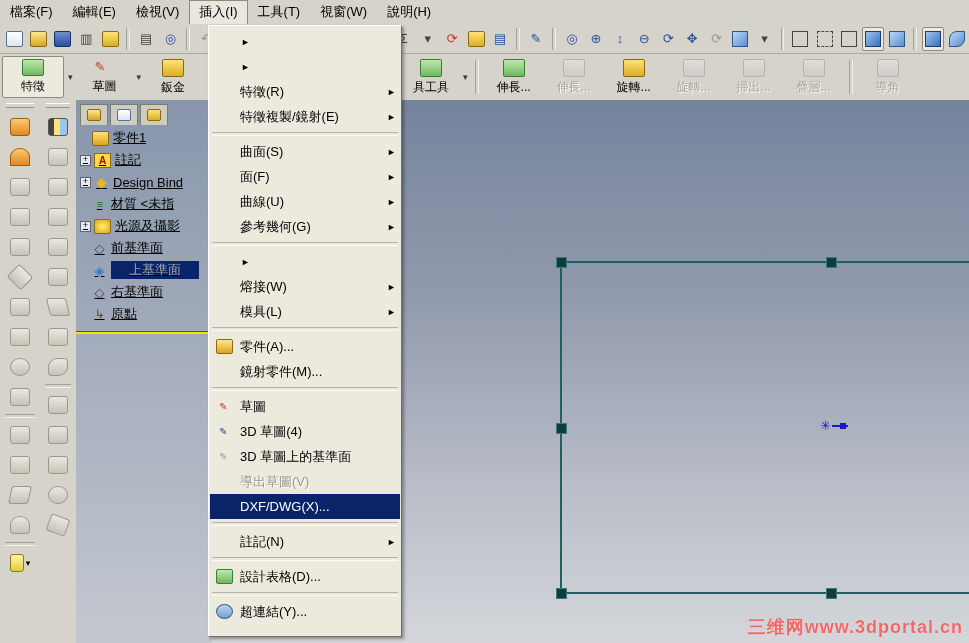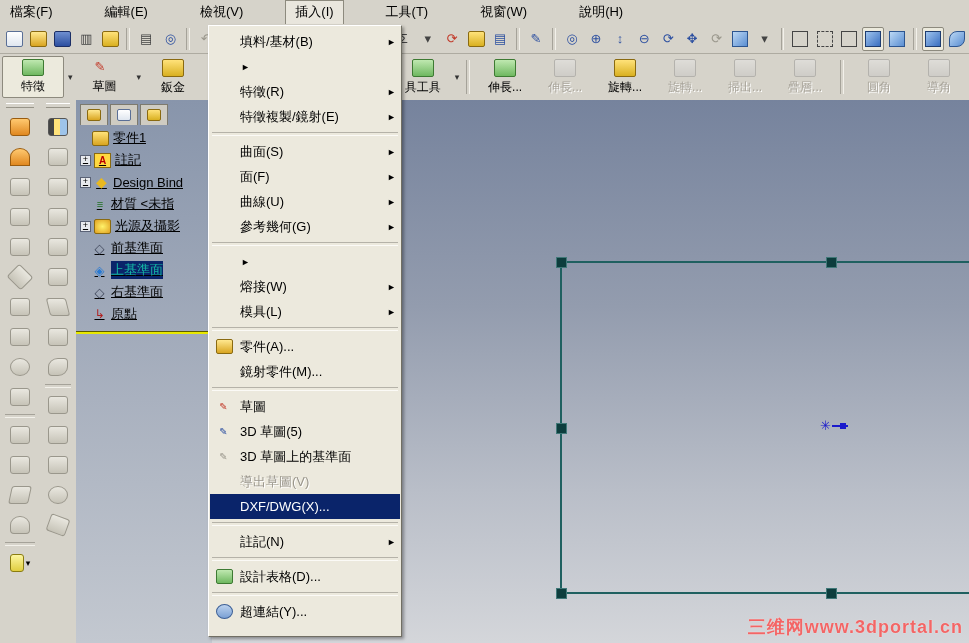--- a/index.html
+++ b/index.html
@@ -1,21 +1,21 @@
 <!DOCTYPE html>
 <html><head>
 <meta charset="utf-8">
 <style>
   html,body{margin:0;padding:0;background:#555;}
   .screen{position:relative;width:969px;height:643px;overflow:hidden;
     font-family:"Liberation Sans","DejaVu Sans",sans-serif;background:#d6d3ca;
     -webkit-user-select:none;user-select:none;}
   
   .menubar{position:absolute;left:0;top:0;width:969px;height:24px;background:#d6d3ca;
-    border-bottom:1px solid #b9b6ad;display:flex;align-items:flex-start;font-size:13px;color:#000;gap:32px;}
+    border-bottom:1px solid #b9b6ad;display:flex;align-items:flex-start;font-size:13px;color:#000;}
   .menubar .mitem{padding:3px 10px;height:18px;line-height:18px;}
   .menubar .mitem.active{background:#e9e6dd;border:1px solid #8d8a7e;border-bottom:none;padding:2px 9px 3px 9px;}
   
   .toolbar1{position:absolute;left:0;top:24px;width:969px;height:30px;background:#d6d3ca;
     border-bottom:1px solid #aeaba1;display:flex;align-items:center;padding-left:2px;box-sizing:border-box;}
   .tsep{width:2px;height:22px;border-left:1px solid #a5a299;border-right:1px solid #f2f0ea;margin:0 4px;}
   .ico{width:22px;height:22px;margin:0 1px;display:flex;align-items:center;justify-content:center;
     font-size:14px;border:1px solid transparent;border-radius:2px;}
   .ico.pressed{background:#eceadd;border:1px solid #8d8a7e;}
   .chip{width:15px;height:14px;border-radius:2px;border:1px solid #6b6b6b;}
@@ -62,21 +62,21 @@
     border-right:1px solid #6f7b90;overflow:hidden;font-size:13px;color:#000;text-decoration:underline;}
   .treetabs{display:flex;gap:2px;padding:4px 2px 2px 4px;}
   .ttab{width:26px;height:20px;background:#cfccc2;border:1px solid #7d7a6e;border-bottom:none;
     display:flex;align-items:center;justify-content:center;}
   .tnode{display:flex;align-items:center;height:22px;padding-left:4px;white-space:nowrap;}
   .tnode .exp{width:9px;height:9px;border:1px solid #5a6276;background:#e8eaee;font-size:9px;line-height:7px;
     text-align:center;margin-right:3px;color:#000;}
   .tnode .noexp{width:12px;}
   .tnode .ticon{width:15px;height:13px;margin-right:4px;display:flex;align-items:center;justify-content:center;font-size:11px;}
   .tnode .tlabel{overflow:hidden;}
-  .tnode .tlabel.sel{background:#0a246a;color:#14b8a6;padding:0 0;}
+  .tnode .tlabel.sel{background:#0a246a;color:#a3a3a3;padding:0 18px;}
   .ysplit{height:2px;background:#e8e800;border-top:1px solid #5a5a00;margin-top:6px;}
   .ticon.cubeic{background:linear-gradient(#ffe27a,#d9a520);border:1px solid #8a6a10;border-radius:2px;}
   .ticon.aic{background:#ffd940;border:1px solid #8a6a10;color:#b00;font-weight:bold;font-size:10px;}
   .ticon.diam{color:#e8b820;font-size:14px;}
   .ticon.mat{font-size:11px;color:#207020;letter-spacing:-1px;}
   .ticon.light{background:radial-gradient(#fff26a,#e0a020);border:1px solid #8a6a10;border-radius:2px;}
   .ticon.plane{color:#3a4256;font-size:13px;}
   .ticon.planesel{color:#2a7ad2;font-size:13px;}
   .ticon.orig{color:#b02020;font-size:12px;}
   
@@ -262,24 +262,20 @@
       <span class="cicon chip grayic"></span>
       <span>掃出...</span>
     </div>
     <div class="cbtn disabled">
       <span class="cicon chip grayic"></span>
       <span>疊層...</span>
     </div>
     <div class="csep"></div>
     <div class="cbtn disabled">
       <span class="cicon chip grayic"></span>
-      <span>圓角</span>
-    </div>
-    <div class="cbtn disabled">
-      <span class="cicon chip grayic"></span>
       <span>導角</span>
     </div>
   </div>
 
   <div class="vtools vt-a">
     <div class="grip"></div>
     <div class="vico">
         <span class="blob orange"></span>
       </div>
     <div class="vico">
@@ -452,21 +448,20 @@
       <span class="oline"></span>
       <span class="osq"></span>
     </div>
 
     <div class="watermark">三维网www.3dportal.cn</div>
   </div>
 
   <div class="menupopup">
     <div class="mi">
       <span class="mi-ico"></span>
-      <span class="mi-label">填料/基材(B)</span>
       <span class="mi-arrow">►</span>
     </div>
     <div class="mi">
       <span class="mi-ico"></span>
       <span class="mi-arrow">►</span>
     </div>
     <div class="mi">
       <span class="mi-ico"></span>
       <span class="mi-label">特徵(R)</span>
       <span class="mi-arrow">►</span>
@@ -530,21 +525,21 @@
       <span class="mi-ico">
           <span class="mic g red">✎</span>
         </span>
       <span class="mi-label">草圖</span>
       <span class="mi-arrow"></span>
     </div>
     <div class="mi">
       <span class="mi-ico">
           <span class="mic g blue">✎</span>
         </span>
-      <span class="mi-label">3D 草圖(5)</span>
+      <span class="mi-label">3D 草圖(4)</span>
       <span class="mi-arrow"></span>
     </div>
     <div class="mi">
       <span class="mi-ico">
           <span class="mic g gray">✎</span>
         </span>
       <span class="mi-label">3D 草圖上的基準面</span>
       <span class="mi-arrow"></span>
     </div>
     <div class="mi dis">

